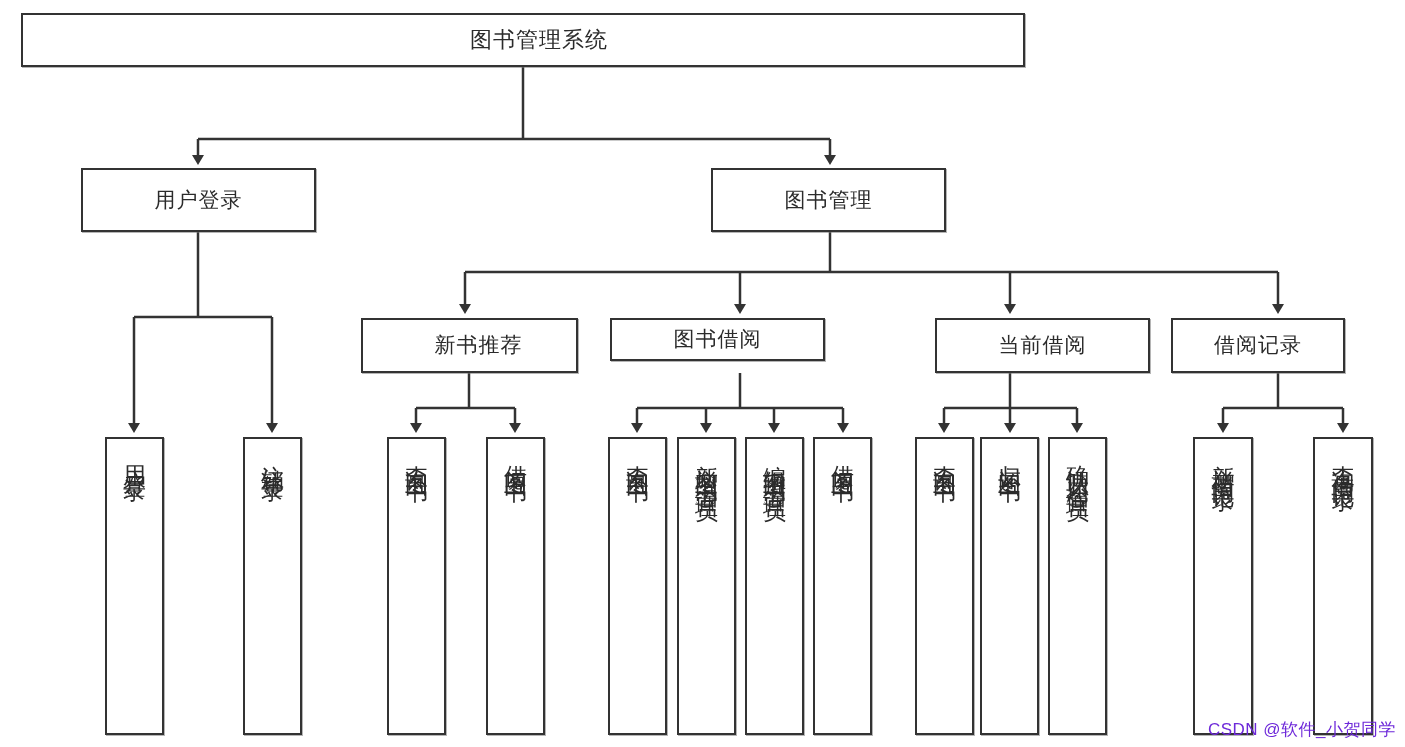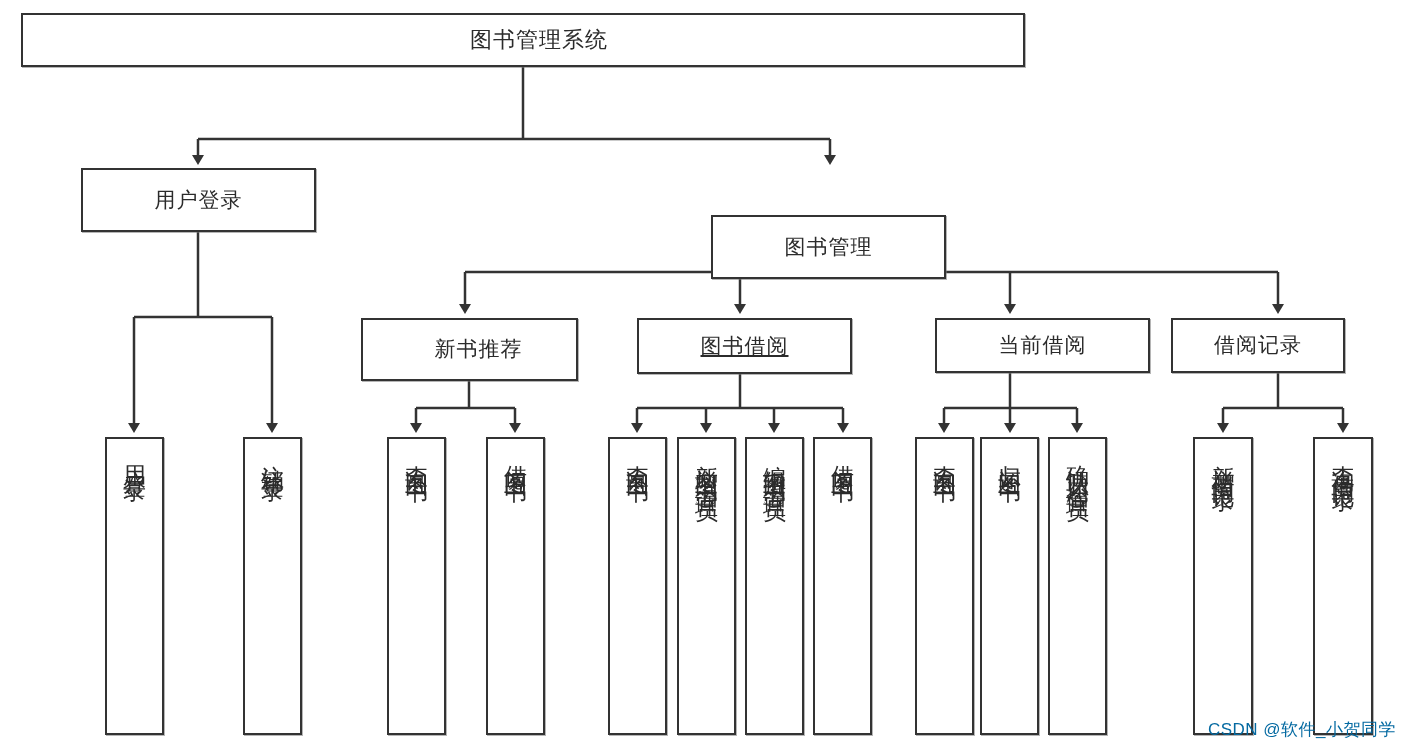--- a/index.html
+++ b/index.html
@@ -63,21 +63,21 @@
     font-size: 23px;
     letter-spacing: 5px;
     line-height: 1;
     white-space: nowrap;
   }
   .watermark {
     position: absolute;
     right: 9px;
     bottom: 6px;
     font-size: 17px;
-    color: #0369a1;
+    color: #6d28d9;
     letter-spacing: 0.5px;
     white-space: nowrap;
     font-family: "Liberation Sans", "DejaVu Sans", sans-serif;
   }
 </style>
 </head>
 <body>
 
 <div id="diagram-canvas">
 
@@ -131,28 +131,28 @@
     </g>
   </svg>
 
   <div class="node root h-node" style="left:21px; top:13px; width:1004px; height:54px;padding-left:32px;">
     <span class="node-label">图书管理系统</span>
   </div>
 
   <div class="node h-node" style="left:81px; top:168px; width:235px; height:64px;">
     <span class="node-label">用户登录</span>
   </div>
-  <div class="node h-node" style="left:711px; top:168px; width:235px; height:64px;margin-top:47px;">
+  <div class="node h-node" style="left:711px; top:168px; width:235px; height:64px;">
     <span class="node-label">图书管理</span>
   </div>
 
-  <div class="node h-node" style="left:361px; top:318px; width:217px; height:63px;padding-left:18px;">
+  <div class="node h-node" style="left:361px; top:318px; width:217px; height:55px;padding-left:18px;">
     <span class="node-label">新书推荐</span>
   </div>
-  <div class="node h-node" style="left:637px; top:318px; width:215px; height:56px;text-decoration:underline;">
+  <div class="node h-node" style="left:610px; top:318px; width:215px; height:43px;">
     <span class="node-label">图书借阅</span>
   </div>
   <div class="node h-node" style="left:903px; top:318px; width:215px; height:55px;margin-left:32px;">
     <span class="node-label">当前借阅</span>
   </div>
   <div class="node h-node" style="left:1171px; top:318px; width:174px; height:55px;">
     <span class="node-label">借阅记录</span>
   </div>
 
   <div class="node v-node" style="left:105px; top:437px; width:59px; height:298px;">

